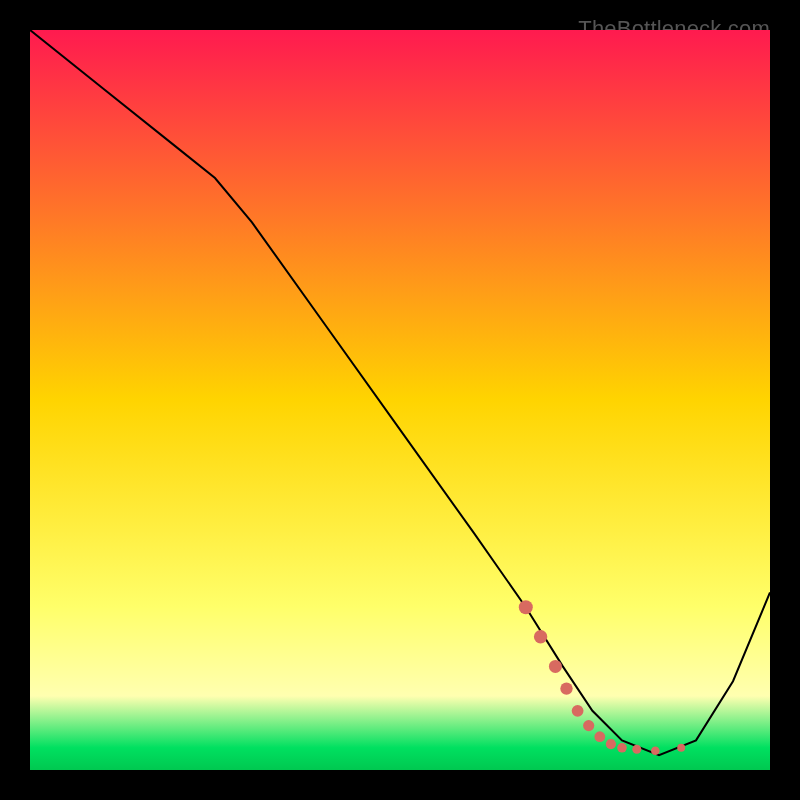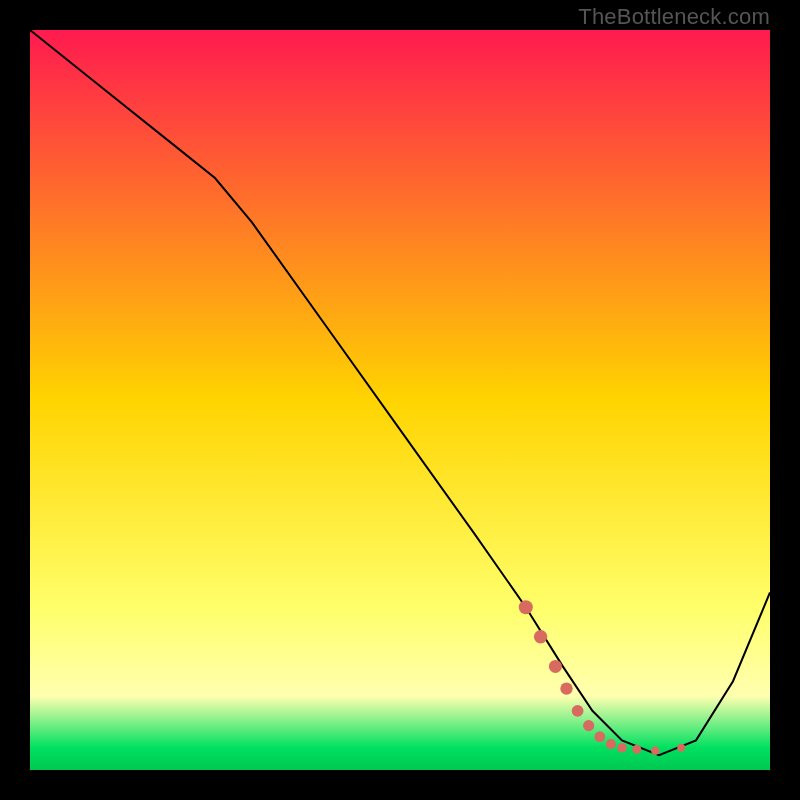--- a/index.html
+++ b/index.html
@@ -21,21 +21,21 @@
   }
   .plot {
     position: absolute;
     left: 0;
     top: 0;
     width: 740px;
     height: 740px;
   }
   .watermark {
     position: absolute;
-    top: 4px;
+    top: 16px;
     right: 30px;
     color: #555;
     font-size: 22px;
     font-weight: 500;
     letter-spacing: 0.2px;
     user-select: none;
   }
   svg { display: block; }
 </style>
 </head>

